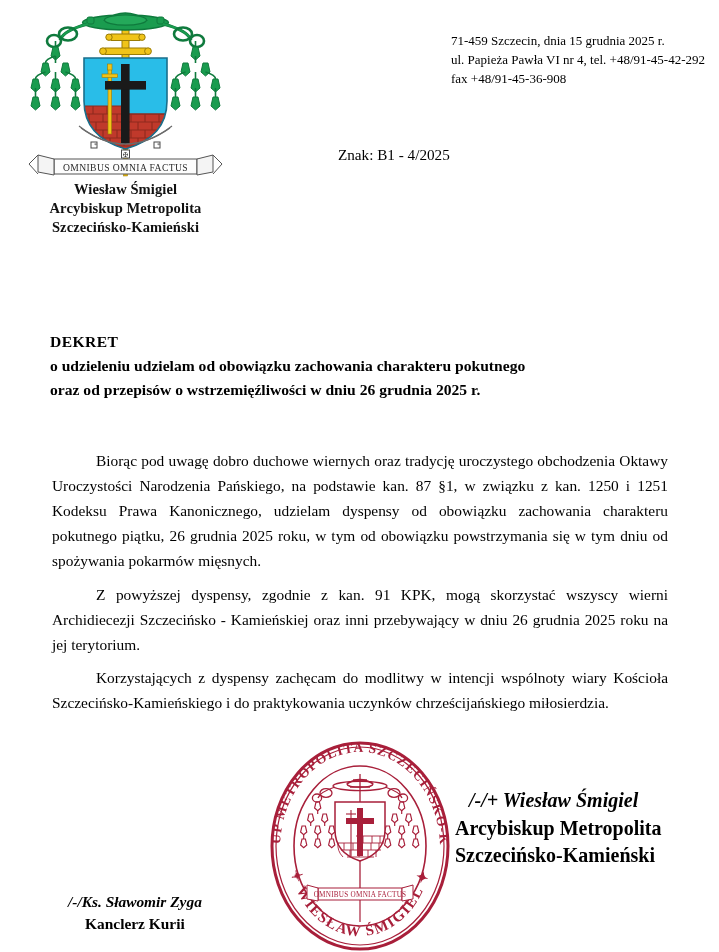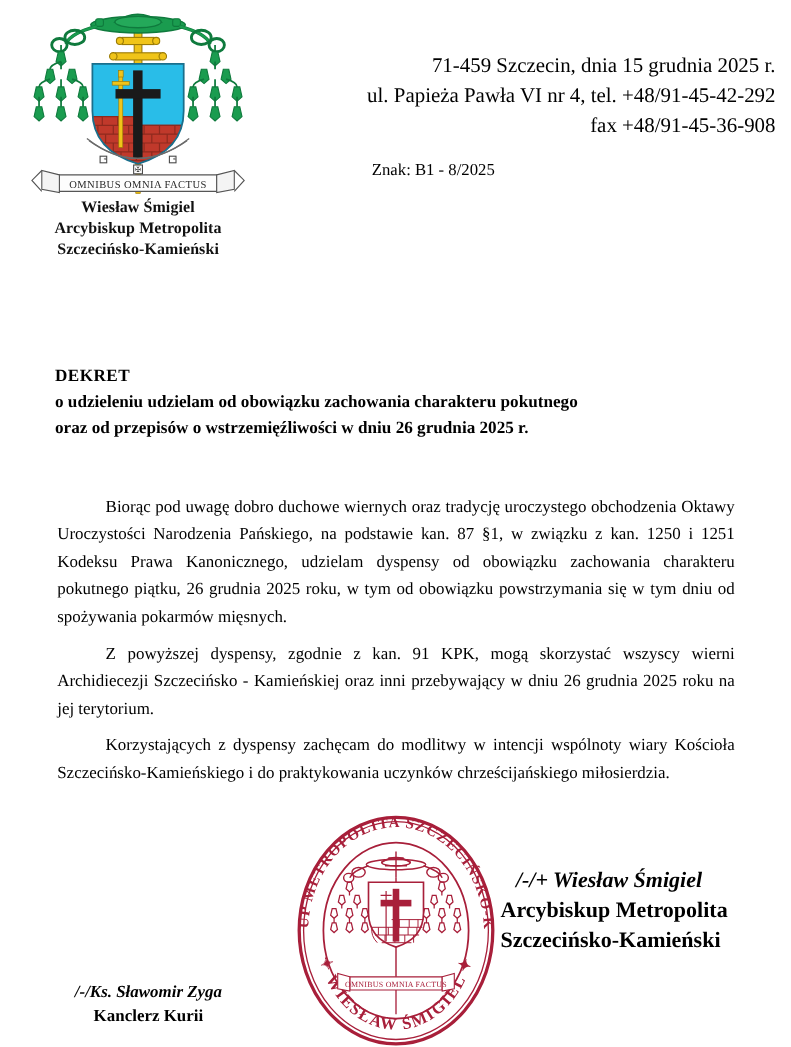--- a/index.html
+++ b/index.html
@@ -29,23 +29,23 @@
     margin-top: 2px;
     font-family: "Liberation Serif", serif;
     font-size: 14.5px;
     font-weight: 700;
     line-height: 1.32;
     color: #111;
     letter-spacing: .1px;
   }
 
   #header-address {
-    position: absolute; right: 14px; top: 46px;
-    text-align: right;
-    font-size: 19px;
+    position: absolute; right: 14px; top: 32px;
+    text-align: left;
+    font-size: 13px;
     line-height: 1.45;
     white-space: nowrap;
   }
   #znak {
     position: absolute; left: 338px; top: 146px;
     font-size: 15.2px;
     white-space: nowrap;
   }
 
   
@@ -274,21 +274,21 @@
       <div>Szczecińsko-Kamieński</div>
     </div>
   </div>
 
   <div id="header-address">
     <div>71-459 Szczecin, dnia 15 grudnia 2025 r.</div>
     <div>ul. Papieża Pawła VI nr 4, tel. +48/91-45-42-292</div>
     <div>fax +48/91-45-36-908</div>
   </div>
 
-  <div id="znak">Znak: B1 - 8/2025</div>
+  <div id="znak">Znak: B1 - 4/2025</div>
 </div>
 
 <div id="decree-title">
   <div class="t-main">DEKRET</div>
   <div>o udzieleniu udzielam od obowiązku zachowania charakteru pokutnego</div>
   <div>oraz od przepisów o wstrzemięźliwości w dniu 26 grudnia 2025 r.</div>
 </div>
 
 <div id="body-text">
   <p>Biorąc pod uwagę dobro duchowe wiernych oraz tradycję uroczystego obchodzenia Oktawy Uroczystości Narodzenia Pańskiego, na podstawie kan. 87 §1, w związku z kan. 1250 i 1251 Kodeksu Prawa Kanonicznego, udzielam dyspensy od obowiązku zachowania charakteru pokutnego piątku, 26 grudnia 2025 roku, w tym od obowiązku powstrzymania się w tym dniu od spożywania pokarmów mięsnych.</p>

